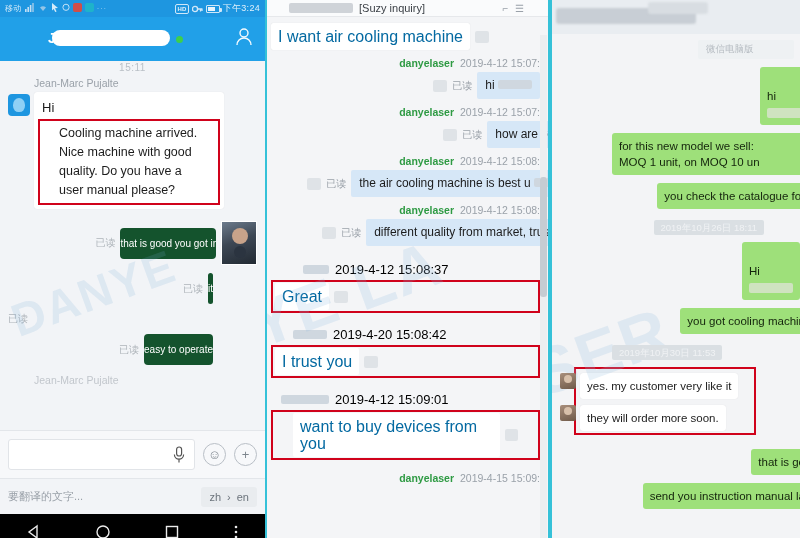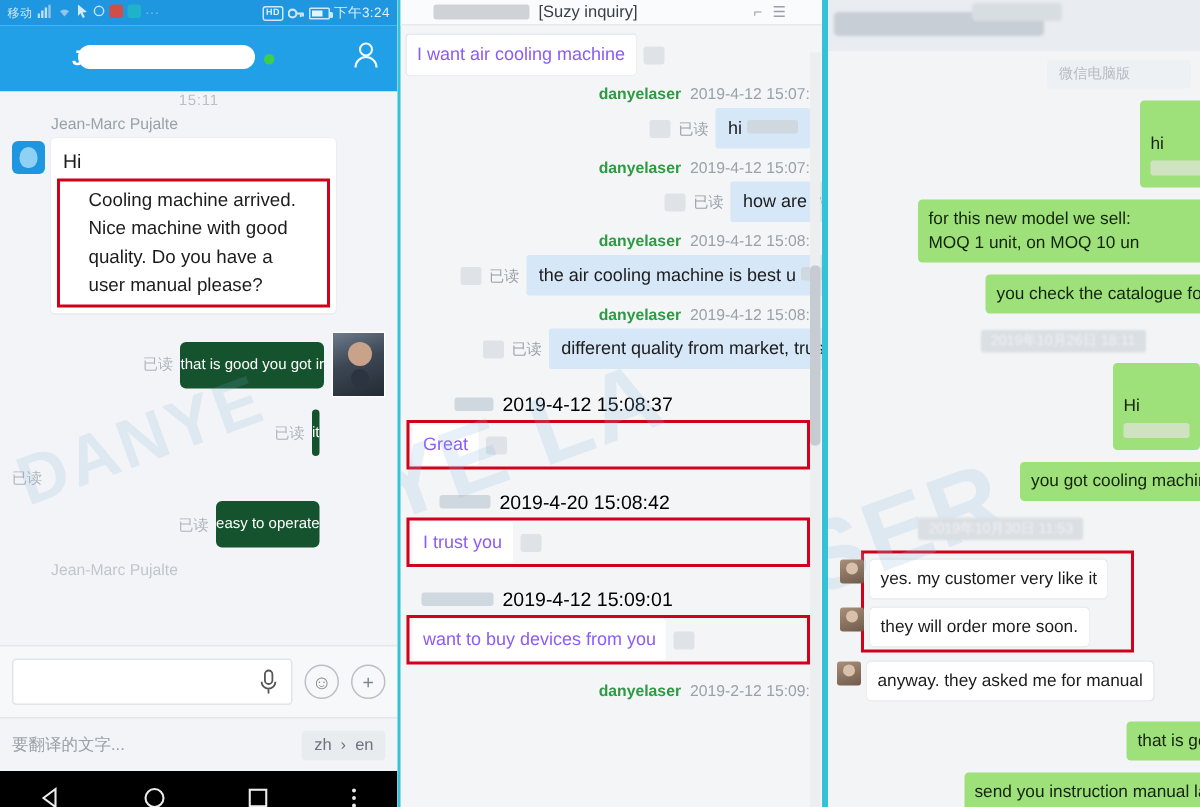--- a/index.html
+++ b/index.html
@@ -184,22 +184,22 @@
     border-left: 2px solid #35c1d8; border-right: 2px solid #35c1d8;
   }
   .mid-header {
     height: 17px; background: #fafbfc; display: flex; align-items: center;
     padding: 0 22px; gap: 6px; border-bottom: 1px solid #e6e8eb;
   }
   .mid-header-redact { width: 64px; height: 10px; background: #cfd3d8; border-radius: 2px; }
   .mid-header-title { font-size: 11px; color: #3a3f45; }
   .mid-header-icons { margin-left: auto; color: #9aa1a9; font-size: 10px; letter-spacing: 2px; }
   .mid-body { position: relative; height: 521px; padding: 4px 8px 0 4px; overflow: hidden; }
-  .m-in { display: inline-block; background: #fff; color: #8b5cf6;
-    font-size: 12px; line-height: 17px; padding: 5px 7px; border-radius: 2px;
+  .m-in { display: inline-block; background: #fff; color: #0369a1;
+    font-size: 16px; line-height: 17px; padding: 5px 7px; border-radius: 2px;
     box-shadow: 0 0 1px rgba(0,0,0,.15); }
   .m-meta {
     display: flex; align-items: center; justify-content: flex-end;
     gap: 6px; font-size: 10.5px; margin: 7px 0 3px 0;
   }
   .m-meta .nick { color: #2e9a43; font-weight: 600; }
   .m-meta .time { color: #9aa1a9; }
   .m-meta-left { display:flex; align-items:center; gap:6px; font-size:13px; margin:7px 0 3px 0;}
   .m-out-row { display: flex; align-items: center; justify-content: flex-end; gap: 5px; }
   .m-out {
@@ -480,28 +480,28 @@
       </div>
       <div class="m-in-row redbox-inline" style="padding:1px 2px;">
         <span class="m-in" style="box-shadow:none;">I trust you</span>
         <span class="grey-chip"></span>
       </div>
 
       <div class="m-meta-left" style="margin-top:14px; padding-left:10px;">
         <span class="redact-bar" style="width:48px;"></span>
         <span class="time">2019-4-12 15:09:01</span>
       </div>
-      <div class="m-in-row redbox-inline" style="padding:1px 2px;">
+      <div class="m-in-row redbox-inline" style="padding:1px 20px;">
         <span class="m-in" style="box-shadow:none;">want to buy devices from you</span>
         <span class="grey-chip"></span>
       </div>
 
       <div class="m-meta" style="margin-top:12px;">
         <span class="nick">danyelaser</span>
-        <span class="time">2019-2-12 15:09:</span>
+        <span class="time">2019-4-15 15:09:</span>
       </div>
 
       <div class="scrollbar"></div>
       <div class="scroll-thumb"></div>
     </div>
   </div>
 
   <div class="panel-right">
 
     <div class="r-header">
@@ -555,24 +555,20 @@
         <div class="g-in-row" style="margin-left:-18px;">
           <span class="g-avatar"></span>
           <span class="g-in">yes. my customer very like it</span>
         </div>
         <div class="g-in-row" style="margin-left:-18px; margin-bottom:0;">
           <span class="g-avatar"></span>
           <span class="g-in">they will order more soon.</span>
         </div>
       </div>
 
-      <div class="g-in-row" style="margin-top:6px;">
-        <span class="g-avatar"></span>
-        <span class="g-in">anyway. they asked me for manual</span>
-      </div>
 
       <div class="g-out-row" style="margin-top:14px;">
         <span class="g-out">that is go</span>
       </div>
 
       <div class="g-out-row" style="margin-top:6px;">
         <span class="g-out">send you instruction manual la</span>
       </div>
 
     </div>

